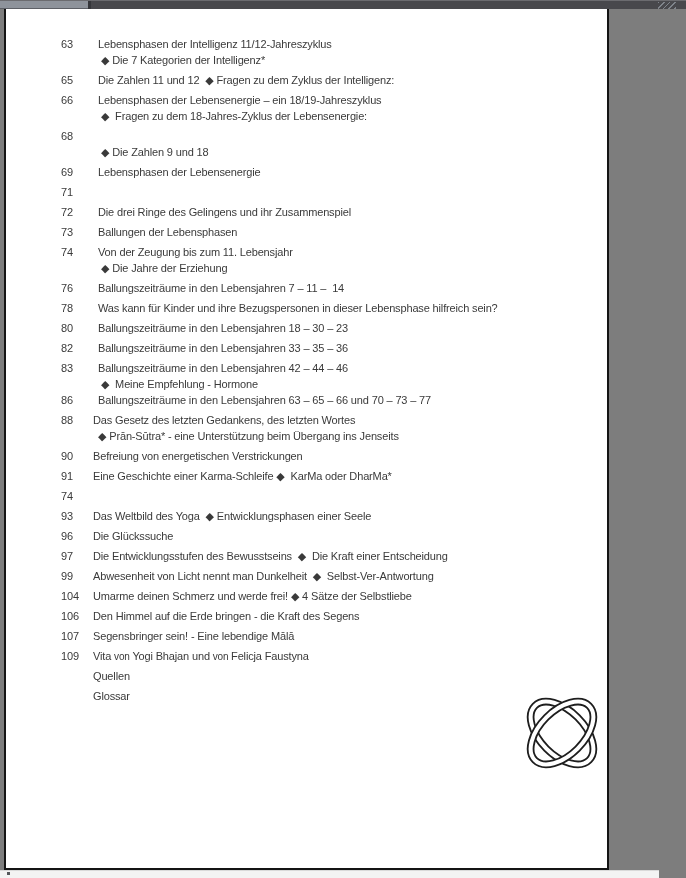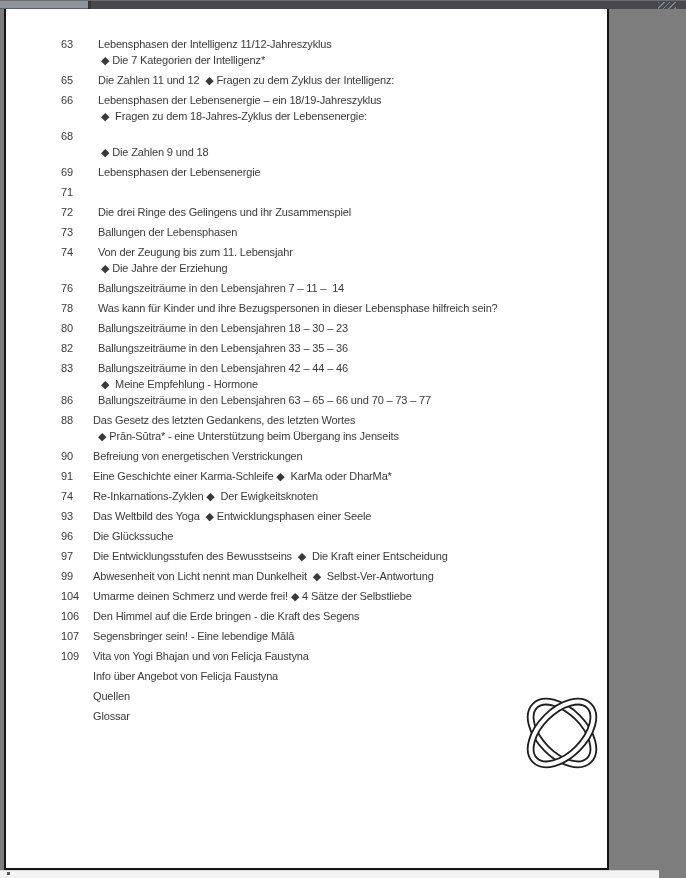--- a/index.html
+++ b/index.html
@@ -176,21 +176,20 @@
         <div class="r b g">
     <span class="num">90</span>
     <span class="txt">Befreiung von energetischen Verstrickungen</span>
   </div>
         <div class="r b g">
     <span class="num">91</span>
     <span class="txt">Eine Geschichte einer Karma-Schleife ◆&nbsp; KarMa oder DharMa*</span>
   </div>
         <div class="r b g">
     <span class="num">74</span>
-    <span class="txt">Re-Inkarnations-Zyklen ◆&nbsp; Der Ewigkeitsknoten</span>
   </div>
         <div class="r b g">
     <span class="num">93</span>
     <span class="txt">Das Weltbild des Yoga&nbsp; ◆ Entwicklungsphasen einer Seele</span>
   </div>
         <div class="r b g">
     <span class="num">96</span>
     <span class="txt">Die Glückssuche</span>
   </div>
         <div class="r b g">
@@ -209,24 +208,20 @@
     <span class="num">106</span>
     <span class="txt">Den Himmel auf die Erde bringen - die Kraft des Segens</span>
   </div>
         <div class="r b g">
     <span class="num">107</span>
     <span class="txt">Segensbringer sein! - Eine lebendige Mālā</span>
   </div>
         <div class="r b g">
     <span class="num">109</span>
     <span class="txt"><span>Vita </span><span class="small">von </span><span>Yogi Bhajan und </span><span class="small">von </span><span>Felicja Faustyna</span></span>
-  </div>
-        <div class="r b g">
-    <span class="num"></span>
-    <span class="txt">Info über Angebot von Felicja Faustyna</span>
   </div>
         <div class="r b g">
     <span class="num"></span>
     <span class="txt">Quellen</span>
   </div>
         <div class="r b g">
     <span class="num"></span>
     <span class="txt">Glossar</span>
   </div>
       </div>

